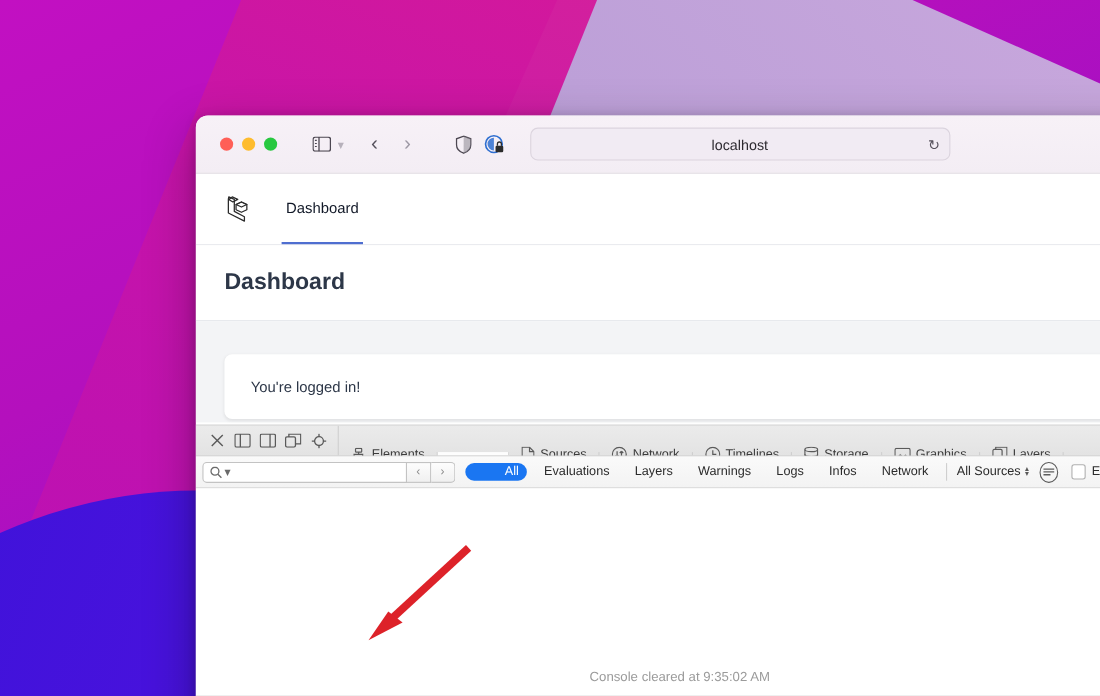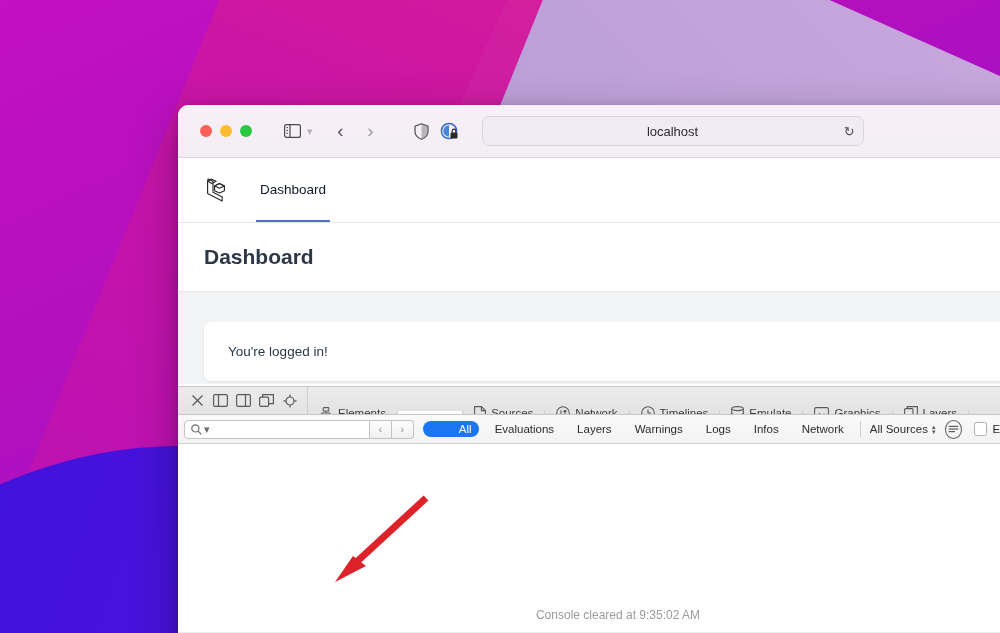--- a/index.html
+++ b/index.html
@@ -450,21 +450,21 @@
           </svg>
           <span>Timelines</span>
         </div>
 
         <div class="insp-tab">
           <svg width="13" height="14" viewBox="0 0 13 14" fill="none" stroke="#5a5a5a" stroke-width="1.1">
             <ellipse cx="6.5" cy="2.6" rx="5.8" ry="2"></ellipse>
             <path d="M0.7 2.6 V7 c0 1.1 2.6 2 5.8 2 s5.8-.9 5.8-2 V2.6"></path>
             <path d="M0.7 7 v4.4 c0 1.1 2.6 2 5.8 2 s5.8-.9 5.8-2 V7"></path>
           </svg>
-          <span>Emulate</span>
+          <span>Storage</span>
         </div>
 
         <div class="insp-tab">
           <svg width="15" height="12" viewBox="0 0 15 12" fill="none" stroke="#5a5a5a" stroke-width="1.1">
             <rect x="0.6" y="0.6" width="13.8" height="10.8" rx="1.4"></rect>
             <path d="M1.6 10 L5.4 5.4 L8 8.2 L10.2 6 L13.4 10 Z" fill="#8a8a8a" stroke="none"></path>
           </svg>
           <span>Graphics</span>
         </div>
 

